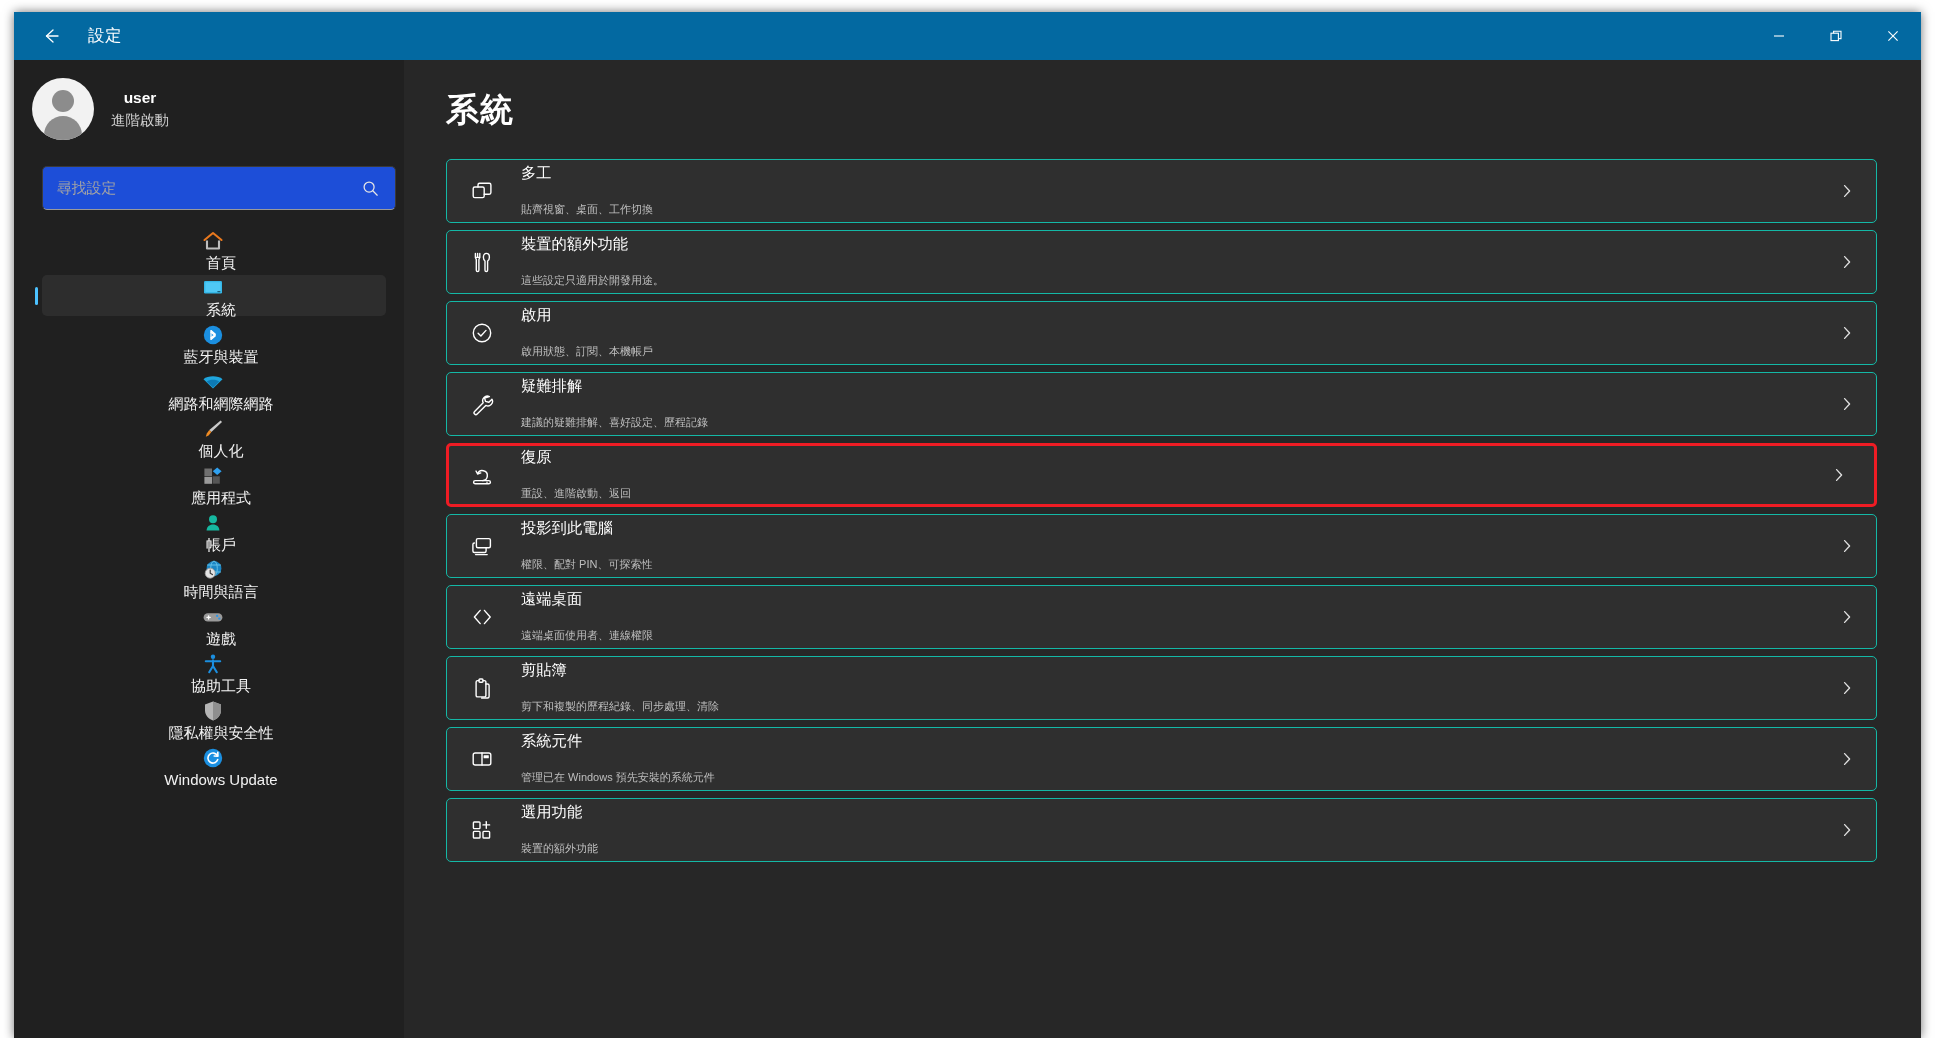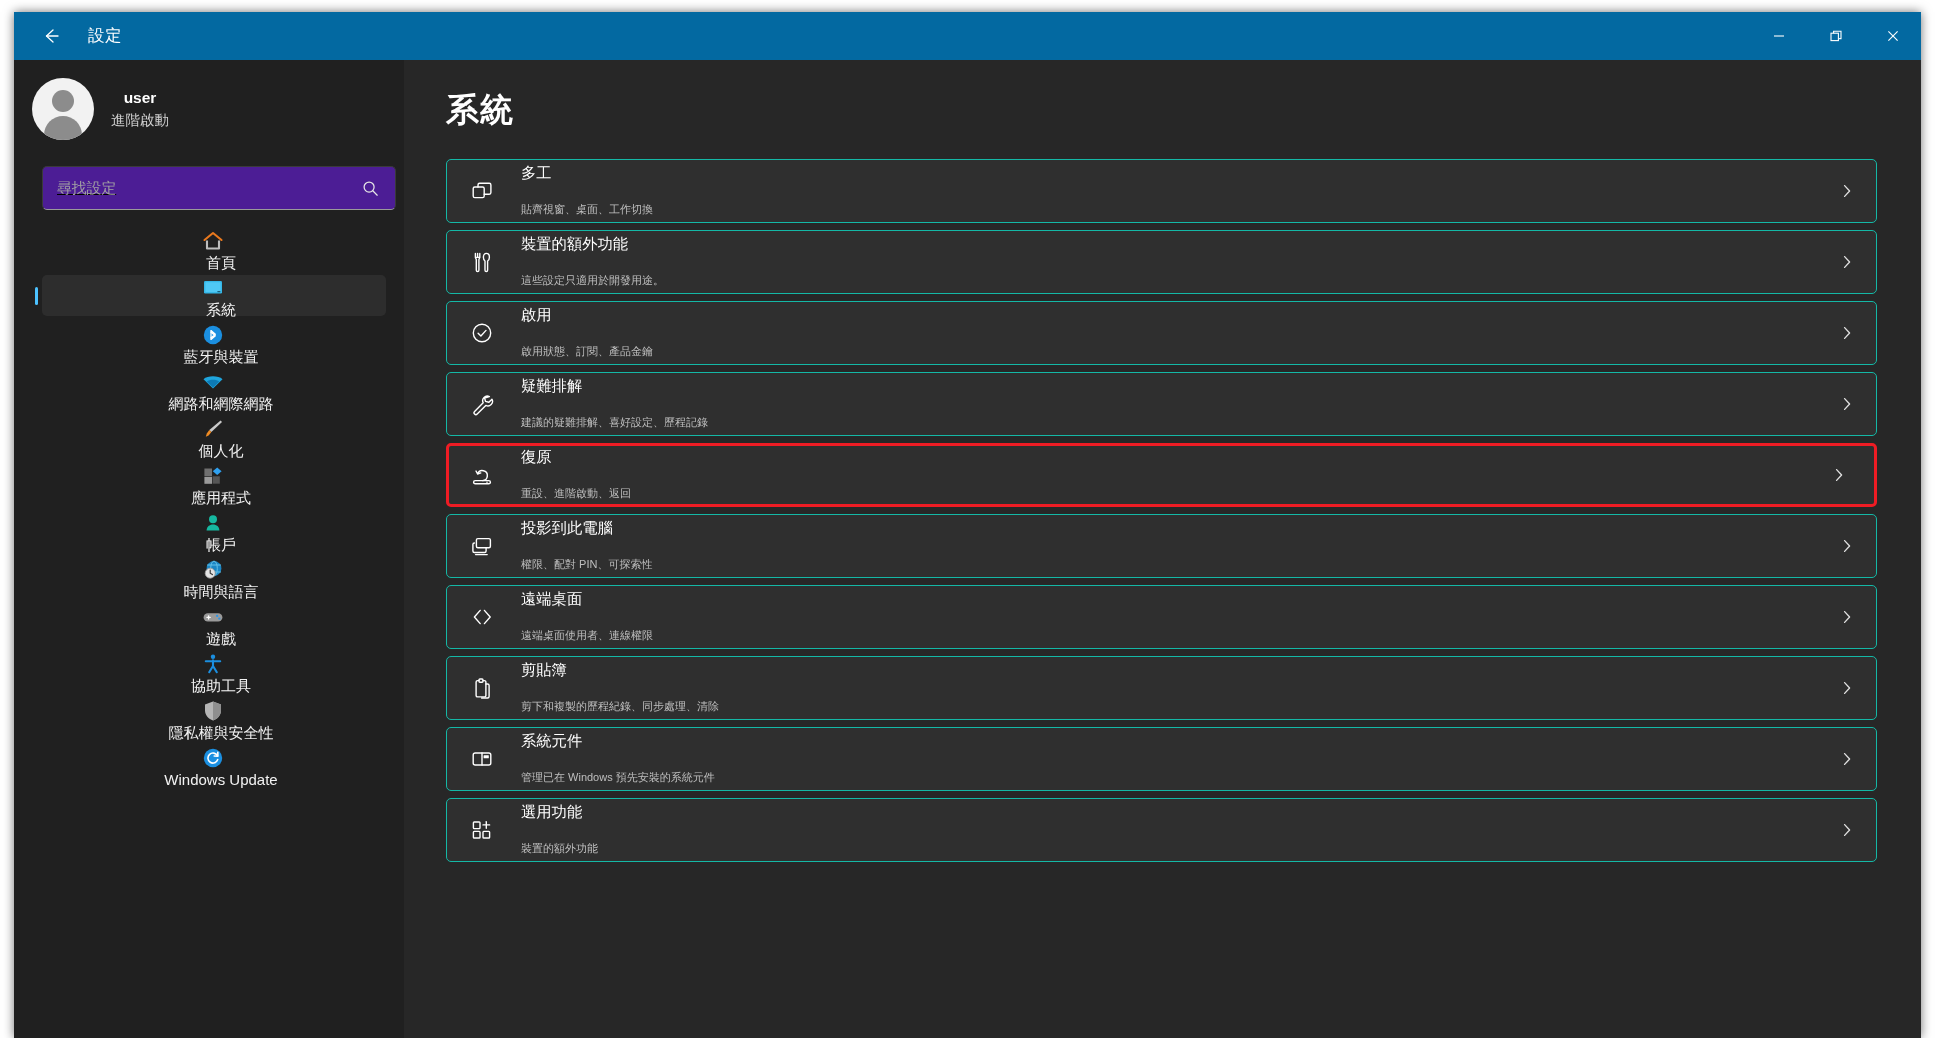--- a/index.html
+++ b/index.html
@@ -57,25 +57,25 @@
   #avatar .body {
     position: absolute; left: 50%; top: 38px; transform: translateX(-50%);
     width: 38px; height: 26px; border-radius: 19px 19px 0 0; background: #8c8c8c;
   }
   #account-text { margin-left: 17px; text-align: center; }
   #account-name { font-size: 15.5px; font-weight: bold; color: #ffffff; line-height: 21px; }
   #account-type { font-size: 14.5px; color: #d0d0d0; line-height: 22px; margin-top: 1px; }
 
   #search-wrap {
     margin: 14px 8px 0 28px; height: 44px;
-    background: #4c1d95;
+    background: #1d4ed8;
     border: 1px solid #3a3a3a;
     border-bottom: 1px solid #9a9a9a;
     border-radius: 5px;
-    display: flex; align-items: center; position: relative; text-decoration: underline;
+    display: flex; align-items: center; position: relative;
   }
   #search-input {
     flex: 1; background: transparent; border: none; outline: none;
     color: #ffffff; font-size: 14.8px; padding: 0 14px;
     font-family: "Liberation Sans", "DejaVu Sans", sans-serif;
   }
   #search-input::placeholder { color: #a4a4a4; }
   #search-icon-btn { padding-right: 16px; display: flex; align-items: center; cursor: pointer; }
 
   #nav { margin-top: 18px; }
@@ -344,21 +344,21 @@
         </div>
         <div class="row">
           <div class="row-icon">
             <svg width="24" height="24" viewBox="0 0 24 24">
               <circle cx="12" cy="12" r="8.7" fill="none" stroke="currentColor" stroke-width="1.4" stroke-linecap="round" stroke-linejoin="round"></circle>
               <path d="M8.1 12.2 L10.9 15 L16 9.4" fill="none" stroke="currentColor" stroke-width="1.4" stroke-linecap="round" stroke-linejoin="round"></path>
             </svg>
           </div>
           <div class="row-text">
             <div class="row-title">啟用</div>
-            <div class="row-sub">啟用狀態、訂閱、產品金鑰</div>
+            <div class="row-sub">啟用狀態、訂閱、本機帳戶</div>
           </div>
           <div class="chev">
             <svg width="18" height="18" viewBox="0 0 18 18">
               <path d="M6.6 3.6 L11.6 9 L6.6 14.4" fill="none" stroke="currentColor" stroke-width="1.35" stroke-linecap="round" stroke-linejoin="round"></path>
             </svg>
           </div>
         </div>
         <div class="row">
           <div class="row-icon">
             <svg width="24" height="24" viewBox="0 0 24 24">

